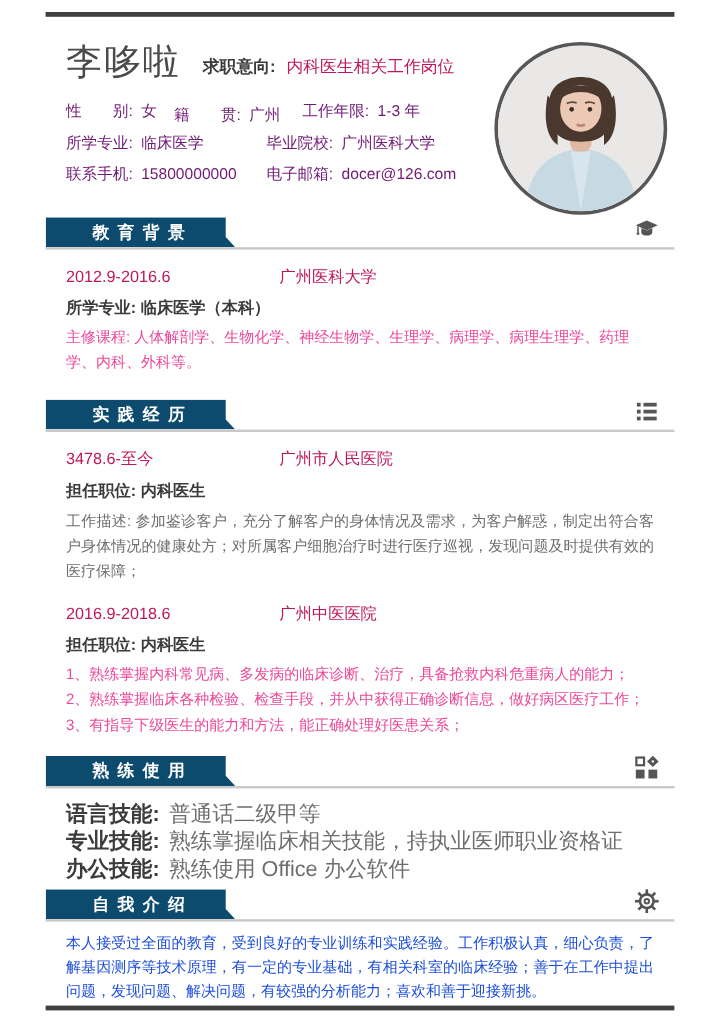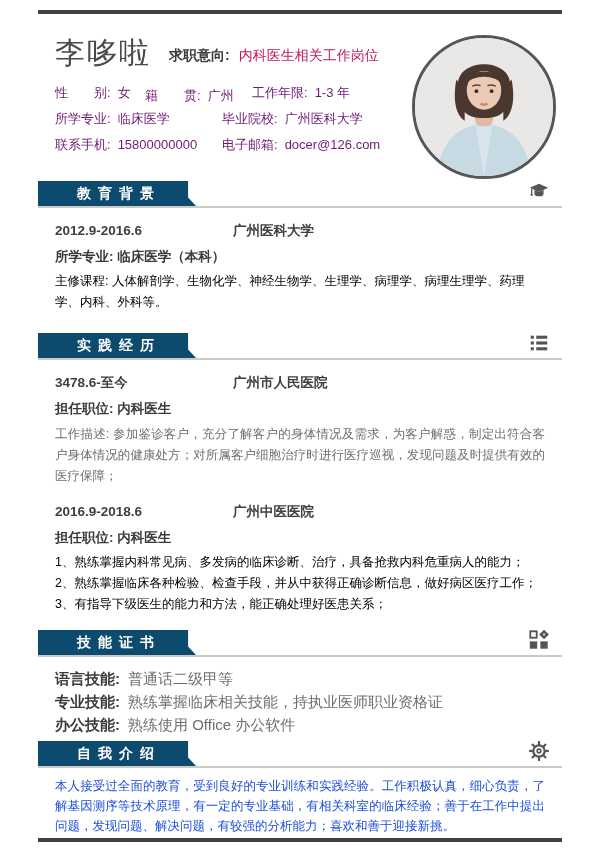--- a/index.html
+++ b/index.html
@@ -39,35 +39,35 @@
   .sec-bar{
     position:absolute;left:0;top:0;width:158px;height:25px;background:#0c4a6e;box-sizing:border-box;
     clip-path:polygon(0 0,95% 0,95% 66%,100% 100%,0 100%);
     display:flex;align-items:center;padding-left:39px;
   }
   .sec-title{color:#ffffff;font-size:14px;font-weight:bold;letter-spacing:7px;}
   .sec-icon{position:absolute;right:12px;bottom:4px;width:22px;height:22px;}
   .sec-icon svg{display:block;width:22px;height:22px;}
 
   .sec-body{padding:0 17px;}
-  .entry-head{display:flex;margin-top:15px;font-size:13.5px;font-weight:bold;color:#404040;line-height:19px;}
+  .entry-head{display:flex;margin-top:15px;font-size:13.5px;font-weight:normal;color:#be185d;line-height:19px;}
   .entry-date{width:178px;flex:none;}
   .bold-line{margin-top:7px;font-size:13.5px;font-weight:bold;color:#3b3b3b;line-height:19px;}
-  .gray-line{margin-top:5px;font-size:12.5px;color:#000000;line-height:21px;}
+  .gray-line{margin-top:5px;font-size:12.5px;color:#ec4899;line-height:21px;}
   .para{margin-top:6px;font-size:12.5px;color:#6e6e6e;line-height:21px;text-align:justify;}
   .detail-list .gray-line{margin-top:0;}
   .detail-list{margin-top:5px;}
 
   .m-edu{margin-top:27px;}
   .m-exp{margin-top:20px;}
   .m-skill{margin-top:15px;}
   .m-about{margin-top:7px;}
   .entry2{margin-top:15px;}
 
-  .skill-row{display:flex;margin-top:4px;font-size:15px;line-height:19px;}
+  .skill-row{display:flex;margin-top:4px;font-size:18px;line-height:19px;}
   .skill-row:first-child{margin-top:14px;}
   .skill-label{font-weight:bold;color:#3b3b3b;flex:none;}
   .skill-value{color:#6e6e6e;margin-left:8px;}
   .about-text{margin-top:10px;font-size:12.5px;color:#1d4ed8;line-height:20px;text-align:justify;}
 </style>
 </head>
 <body>
 
 <div class="page">
   <div class="rule rule-top"></div>
@@ -196,21 +196,21 @@
           <div class="gray-line">2、熟练掌握临床各种检验、检查手段，并从中获得正确诊断信息，做好病区医疗工作；</div>
           <div class="gray-line">3、有指导下级医生的能力和方法，能正确处理好医患关系；</div>
         </div>
       </div>
     </div>
   </div>
 
   <div class="sec m-skill">
     <div class="sec-head">
       <div class="sec-bar">
-        <span class="sec-title">技能证书</span>
+        <span class="sec-title">熟练使用</span>
       </div>
       <span class="sec-icon">
         <svg viewBox="0 0 24 24">
             <rect x="2.5" y="2.5" width="7" height="7" fill="none" stroke="#555" stroke-width="2"></rect>
             <path d="M17.5,0.8 L22.8,6 L17.5,11.2 L12.2,6 Z" fill="#555"></path>
             <circle cx="17.5" cy="6" r="1.1" fill="#fff"></circle>
             <rect x="2" y="13.5" width="8" height="8" fill="#555"></rect>
             <rect x="13.5" y="13.5" width="8" height="8" fill="#555"></rect>
           </svg>
       </span>

